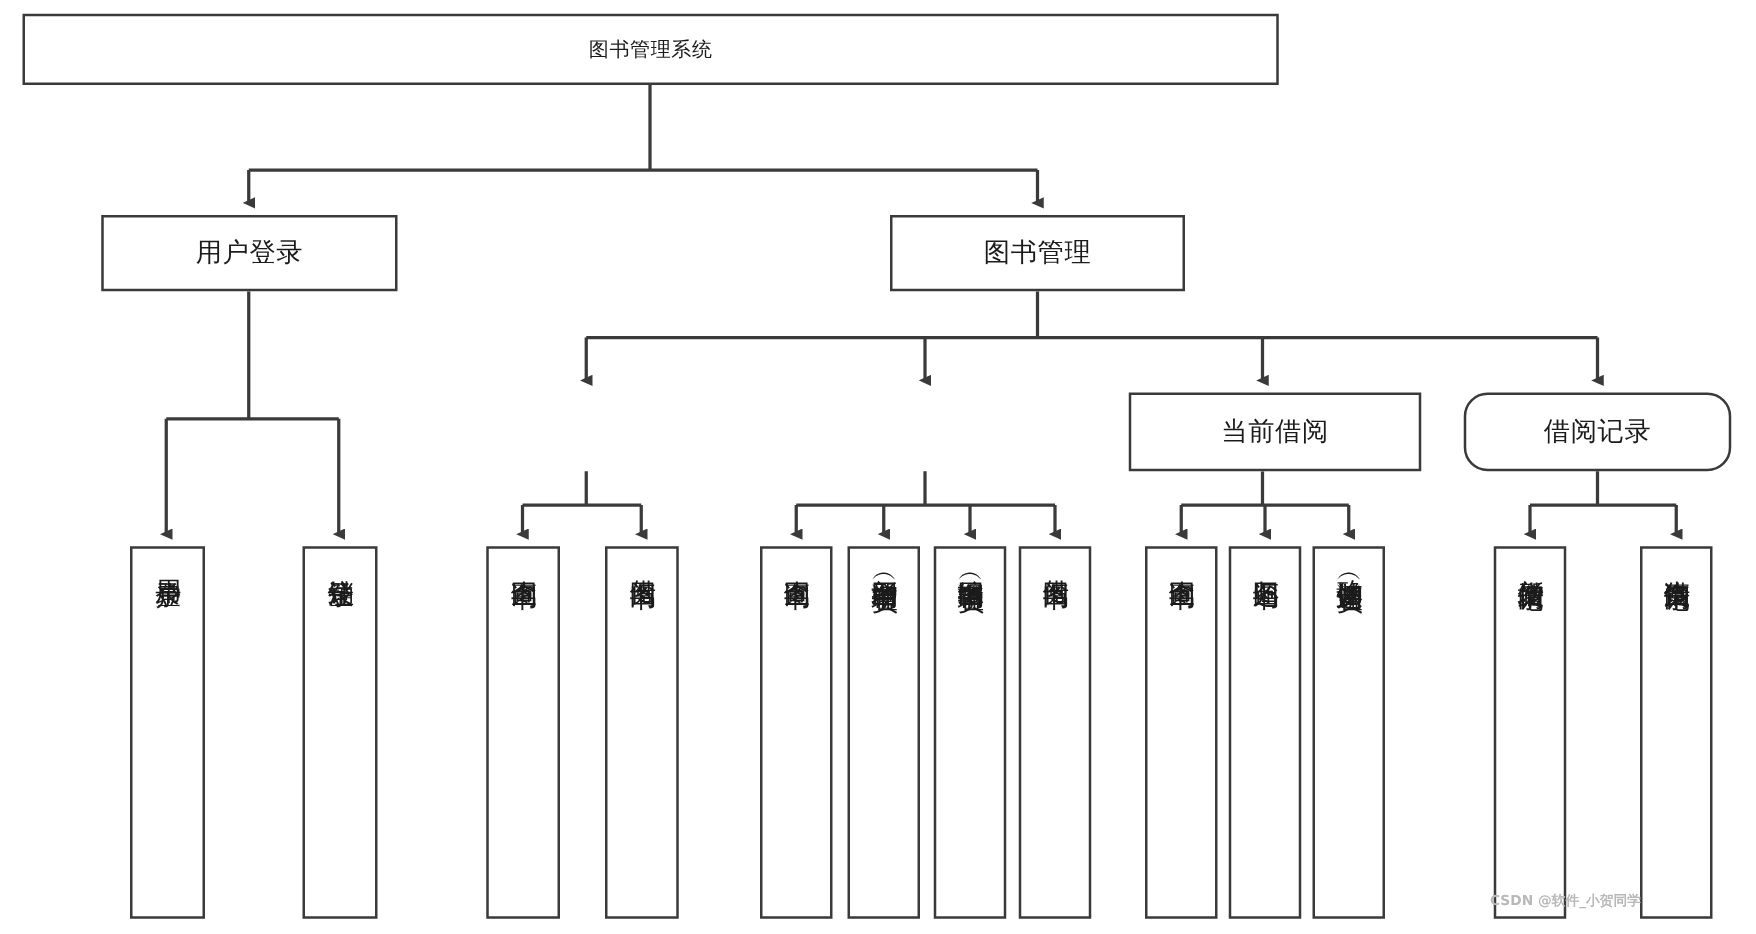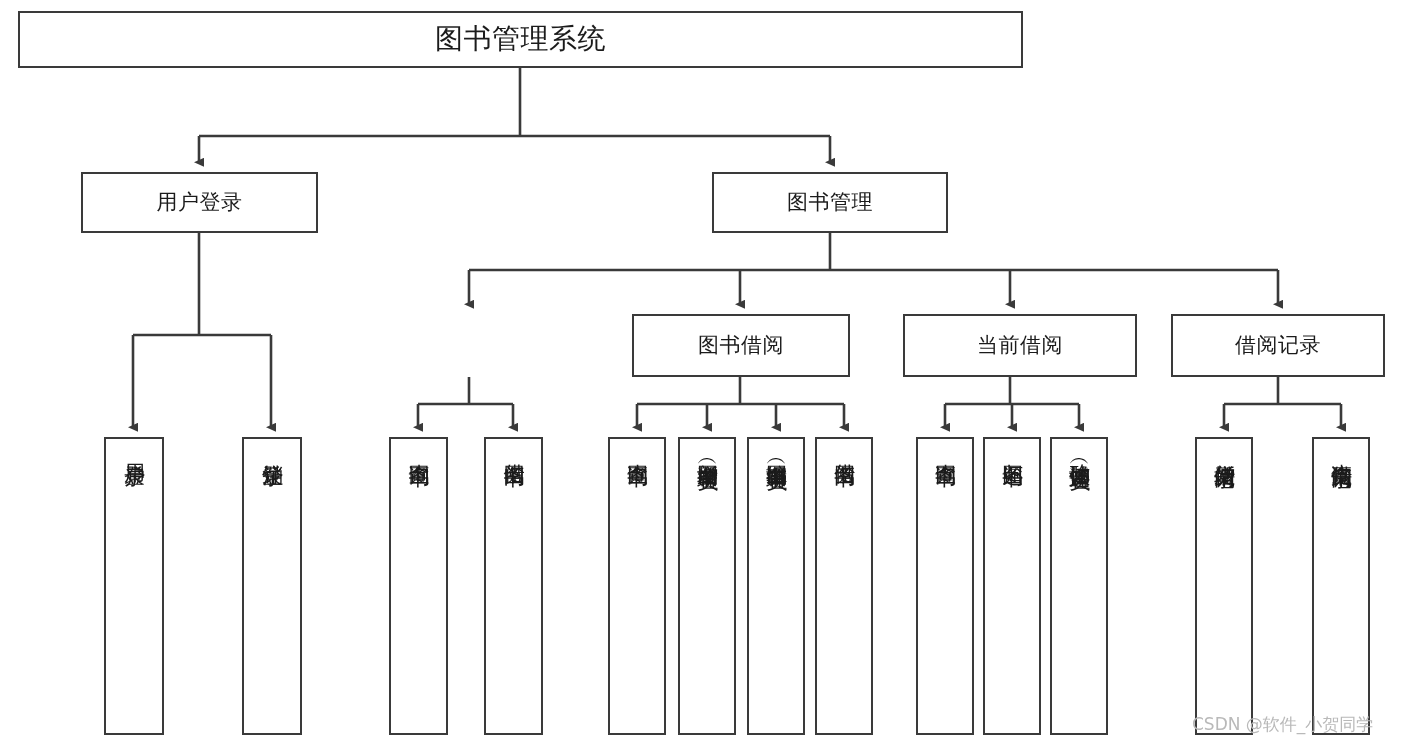--- a/index.html
+++ b/index.html
@@ -37,43 +37,44 @@
   .node-label {
     display: block;
     text-align: center;
     line-height: 1.22;
     letter-spacing: 0.5px;
   }
   .h-node .node-label {
     font-size: 21px;
   }
   .root .node-label {
-    font-size: 28px;
+    font-size: 16px;
   }
   .v-node {
     align-items: flex-start;
     padding-top: 8px;
   }
   .v-node .node-label {
     writing-mode: vertical-rl;
     text-orientation: upright;
     font-size: 21px;
     line-height: 1.12;
     letter-spacing: 1px;
     white-space: nowrap;
   }
   .watermark {
     position: absolute;
     left: 1192px;
     top: 713px;
-    font-size: 17px;
+    font-size: 11px;
     color: #b9b9b9;
     white-space: nowrap;
     z-index: 3;
     font-family: "DejaVu Sans", "Liberation Sans", sans-serif;
+    font-weight: bold;
   }
 </style>
 </head>
 <body>
 
 <div id="canvas">
 
   <svg id="connectors" viewBox="0 0 1405 747">
     <defs>
       <marker id="arrow" markerWidth="10" markerHeight="10" refX="4.2" refY="5" orient="auto" markerUnits="userSpaceOnUse">
@@ -128,27 +129,24 @@
     <span class="node-label">图书管理系统</span>
   </div>
 
   <div class="node h-node" style="left:81px; top:172px; width:237px; height:61px;">
     <span class="node-label">用户登录</span>
   </div>
   <div class="node h-node" style="left:712px; top:172px; width:236px; height:61px;">
     <span class="node-label">图书管理</span>
   </div>
 
-  <div class="node h-node" style="left:632px; top:314px; width:218px; height:63px;">
-    <span class="node-label">图书借阅</span>
-  </div>
   <div class="node h-node" style="left:903px; top:314px; width:234px; height:63px;">
     <span class="node-label">当前借阅</span>
   </div>
-  <div class="node h-node" style="left:1171px; top:314px; width:214px; height:63px;">
+  <div class="node h-node" style="left:1171px; top:314px; width:214px; height:63px;border-radius:19px;">
     <span class="node-label">借阅记录</span>
   </div>
 
   <div class="node v-node" style="left:104px; top:437px; width:60px; height:298px;">
     <span class="node-label">用户登录</span>
   </div>
   <div class="node v-node" style="left:242px; top:437px; width:60px; height:298px;">
     <span class="node-label">注销登录</span>
   </div>
 

